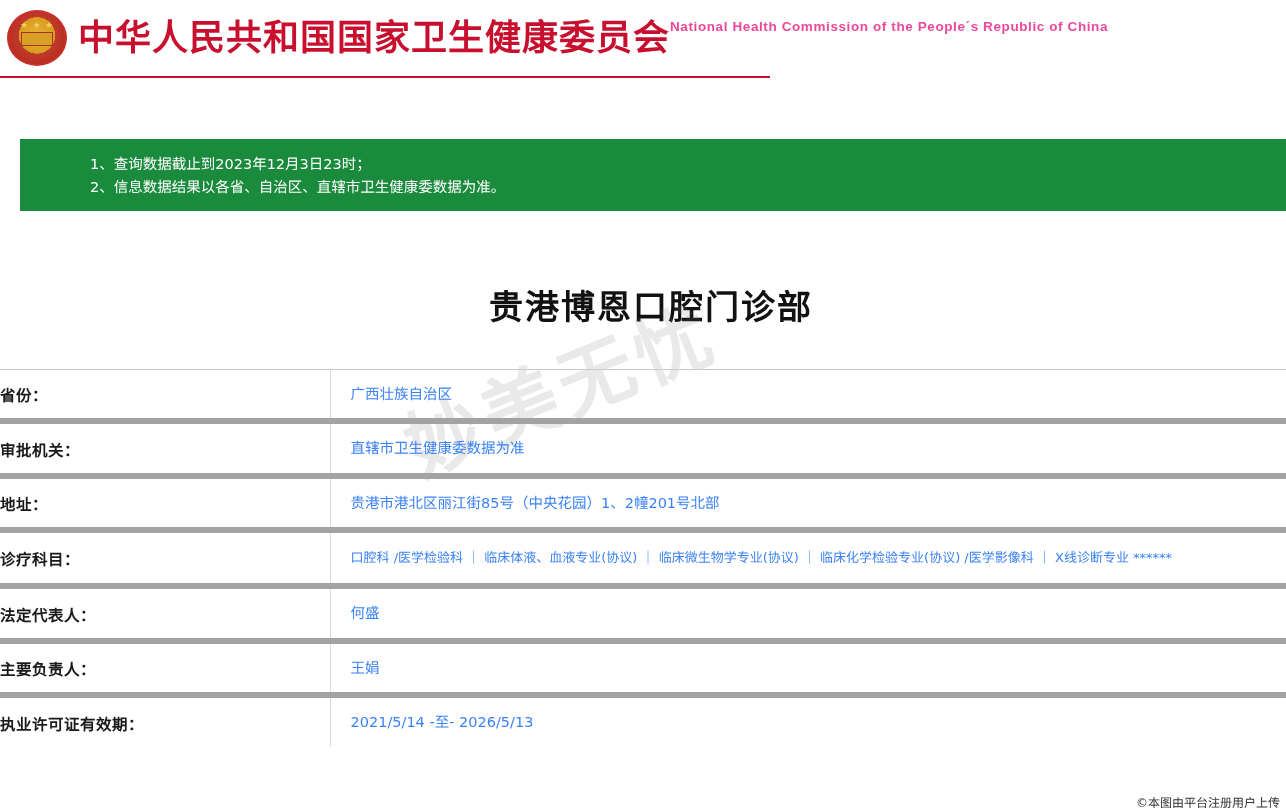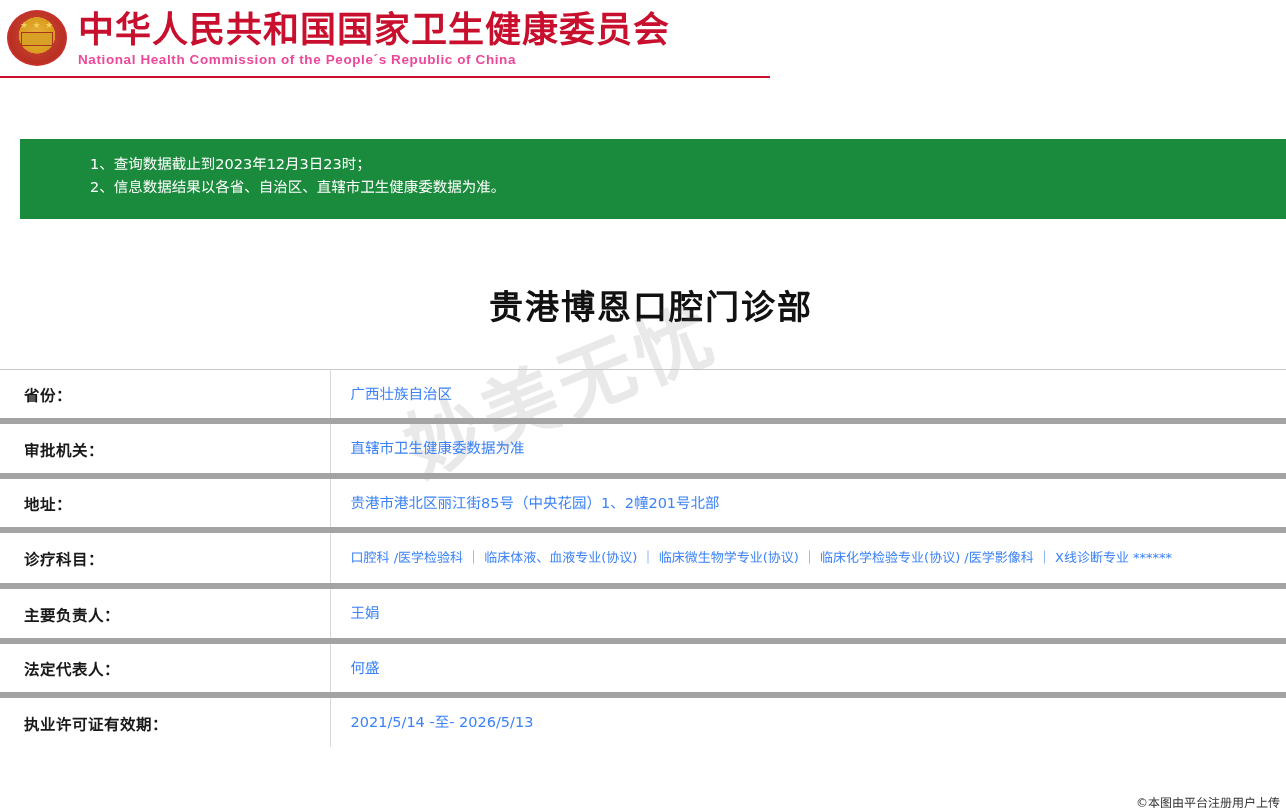--- a/index.html
+++ b/index.html
@@ -55,21 +55,21 @@
     left: 14px; top: 13px;
     width: 38px; height: 14px;
     color: #f3cf5b;
     font-size: 9px;
     letter-spacing: 1px;
     text-align: center;
     line-height: 14px;
   }
   .title-block {
     display: flex;
-    flex-direction: column;
+    flex-direction: row;
     justify-content: center;
   }
   .cn-title {
     font-family: "DejaVu Sans", "Liberation Sans", sans-serif;
     font-size: 36px;
     font-weight: 700;
     color: #c8102e;
     letter-spacing: 1px;
     line-height: 1.15;
     white-space: nowrap;
@@ -90,21 +90,21 @@
     height: 2px;
     background: #c8102e;
   }
 
   
   .notice {
     position: absolute;
     left: 20px;
     top: 139px;
     width: 1266px;
-    height: 80px;
+    height: 72px;
     background: #1a8a3c;
     box-sizing: border-box;
     padding: 14px 0 0 70px;
     color: #ffffff;
   }
   .notice-line {
     font-family: "DejaVu Sans", "Liberation Sans", sans-serif;
     font-size: 14.5px;
     line-height: 23px;
     font-weight: 500;
@@ -150,21 +150,21 @@
     border-collapse: collapse;
     table-layout: fixed;
   }
   .info-table tr {
     border-top: 6px solid #a3a3a3;
   }
   .info-table tr:first-child {
     border-top: 1px solid #c9c9c9;
   }
   .info-table td {
-    padding: 14px 0 14px 24px;
+    padding: 14px 0 14px 0;
     vertical-align: middle;
     font-family: "DejaVu Sans", "Liberation Sans", sans-serif;
     box-sizing: border-box;
     margin-left: 32px;
   }
   .info-table td.label {
     width: 330px;
     font-size: 15.5px;
     font-weight: 700;
     color: #1a1a1a;
@@ -231,27 +231,27 @@
     </tr>
     <tr class="row-h46">
       <td class="label">地址：</td>
       <td class="value">贵港市港北区丽江街85号（中央花园）1、2幢201号北部</td>
     </tr>
     <tr>
       <td class="label">诊疗科目：</td>
       <td class="value small">口腔科 /医学检验科 ｜ 临床体液、血液专业(协议) ｜ 临床微生物学专业(协议) ｜ 临床化学检验专业(协议) /医学影像科 ｜ X线诊断专业 ******</td>
     </tr>
     <tr class="row-h46">
+      <td class="label">法定代表人：</td>
+      <td class="value">何盛</td>
+    </tr>
+    <tr class="row-h46">
       <td class="label">主要负责人：</td>
       <td class="value">王娟</td>
     </tr>
     <tr class="row-h46">
-      <td class="label">法定代表人：</td>
-      <td class="value">何盛</td>
-    </tr>
-    <tr class="row-h46">
       <td class="label">执业许可证有效期：</td>
       <td class="value">2021/5/14 -至- 2026/5/13</td>
     </tr>
   </tbody>
 </table>
 
 <div class="footer-credit">©本图由平台注册用户上传</div>
 
 </body></html>

